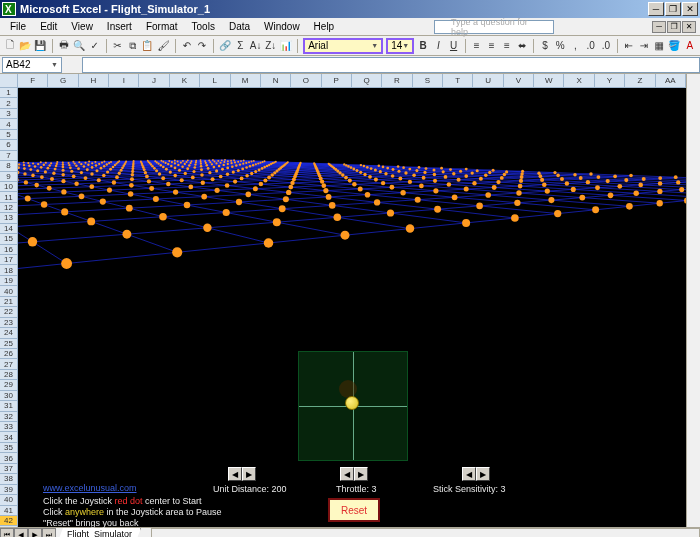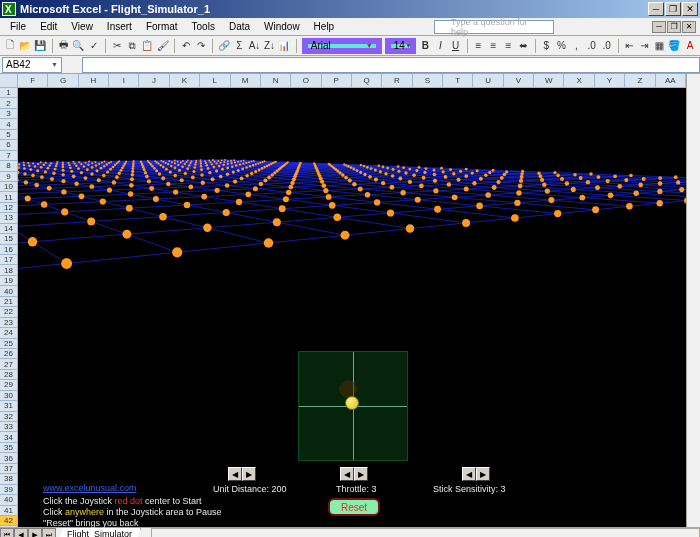--- a/index.html
+++ b/index.html
@@ -11,21 +11,21 @@
   .winbtns { display: flex; gap: 1px; }
   .winbtn { width: 16px; height: 14px; background: #d4d0c8; border: 1px solid #fff; border-right-color: #404040; border-bottom-color: #404040; display: flex; align-items: center; justify-content: center; font-size: 9px; font-family: Arial; cursor: pointer; color:#000;}
   .menubar { height: 18px; background: #f0f0f0; display: flex; align-items: center; padding: 0 4px; gap: 2px; border-bottom: 1px solid #aca899; }
   .menubar .menu { padding: 1px 6px; cursor: pointer; }
   .doc-winbtns { margin-left: auto; display: flex; gap: 1px; }
   .doc-winbtn { width: 14px; height: 12px; background: #d4d0c8; border: 1px solid #808080; display: flex; align-items: center; justify-content: center; font-size: 8px; cursor: pointer; }
   .helpbox { margin-left: auto; margin-right: 4px; width: 120px; height: 14px; border: 1px solid #7f9db9; background: #fff; color: #aaa; padding: 0 16px; font-size: 9px; display:flex; align-items:center;}
   .toolbar { height: 20px; background: #f0f0f0; display: flex; align-items: center; padding: 0 4px; gap: 3px; border-bottom: 1px solid #aca899; }
   .tbtn { width: 16px; height: 16px; display: flex; align-items: center; justify-content: center; cursor: pointer; color: #333; }
   .tsep { width: 1px; height: 14px; background: #aca899; margin: 0 2px; }
-  .fontbox { height: 16px; border: 6px solid #8b5cf6; background: #5eead4; padding: 0 3px; display: flex; align-items: center; font-size: 10px; min-width: 50px; cursor: pointer; }
+  .fontbox { height: 16px; border: 2px solid #8b5cf6; background: #fef9c3; padding: 0 3px; display: flex; align-items: center; font-size: 10px; min-width: 50px; cursor: pointer; }
   .fontbox .dd { margin-left: auto; font-size: 7px; color: #555; }
   .formulabar { height: 18px; background: #f0f0f0; display: flex; align-items: center; border-bottom: 1px solid #aca899; }
   .namebox { width: 60px; height: 16px; border: 1px solid #7f9db9; background: #fff; padding: 0 3px; display: flex; align-items: center; margin-left: 2px; cursor: text;}
   .namebox .dd { margin-left: auto; font-size: 7px; color:#555;}
   .fxlabel { width: 20px; text-align: center; font-style: italic; color: #555; margin-top: 28px; }
   .fxinput { flex: 1; height: 16px; border: 1px solid #7f9db9; background: #fff; }
   .gridwrap { height: 453px; display: flex; }
   .rowheaders { width: 18px; background: #d8e4f0; border-right: 1px solid #9eb6ce; }
   .rowheaders .selall { height: 14px; background: #d8e4f0; border-bottom: 1px solid #9eb6ce; cursor: pointer;}
   .rowheaders .rh { height: 10.45px; border-bottom: 1px solid #9eb6ce; text-align: center; font-size: 8px; color: #333; display: flex; align-items: center; justify-content: center; cursor: pointer;}
@@ -40,21 +40,21 @@
   .joy-cross-h { position: absolute; top: 50%; left: 0; right: 0; height: 1px; background: #6a8; }
   .joy-shadow { position: absolute; width: 18px; height: 18px; border-radius: 50%; background: rgba(80,40,0,0.5);}
   .joy-ball { position: absolute; width: 14px; height: 14px; border-radius: 50%; background: radial-gradient(circle at 35% 35%, #ffef80, #d8c020); border: 1px solid #8a7000; cursor: pointer;}
   .spinctl { position: absolute; display: flex; }
   .spinbtn { width: 14px; height: 14px; background: #d4d0c8; border: 1px solid #fff; border-right-color:#404040; border-bottom-color:#404040; display: flex; align-items: center; justify-content: center; font-size: 8px; cursor: pointer; color:#000;}
   .ctl-label { position: absolute; color: #e8e8e8; font-size: 9px; }
   .link { position: absolute; color: #3b5fdd; font-size: 9px; text-decoration: underline; cursor: pointer;}
   .instr { position: absolute; color: #e8e8e8; font-size: 9px; }
   .instr .hl-red { color: #ff3030; }
   .instr .hl-yel { color: #e8d030; }
-  .resetbtn { position: absolute; width: 52px; height: 18px; background: #86efac; border: 2px solid #7a1010; color: #e03030; font-size: 10px; display: flex; align-items: center; justify-content: center; cursor: pointer; border-radius: 6px;}
+  .resetbtn { position: absolute; width: 52px; height: 24px; background: #fef9c3; border: 2px solid #7a1010; color: #e03030; font-size: 10px; display: flex; align-items: center; justify-content: center; cursor: pointer; border-radius: 0;}
   .scrollbar-v { width: 14px; background: #f0f0f0; border-left: 1px solid #aca899; }
   .sheettabs { height: 14px; background: #f0f0f0; display: flex; align-items: center; border-top: 1px solid #aca899; }
   .tabnav { display: flex; }
   .tabnavbtn { width: 14px; height: 13px; background: #d4d0c8; border: 1px solid #808080; display: flex; align-items: center; justify-content: center; font-size: 7px; cursor: pointer;}
   .sheettab { height: 13px; padding: 0 8px; background: #fff; border: 1px solid #808080; border-top: none; font-size: 9px; display: flex; align-items: center; margin-left: 2px; clip-path: polygon(5px 0, 100% 0, calc(100% - 5px) 100%, 0 100%); cursor: pointer;}
   .hscroll { flex: 1; height: 13px; background: #f0f0f0; border: 1px solid #aca899; margin-left: 10px;}
 </style>
 </head>
 <body>
 

